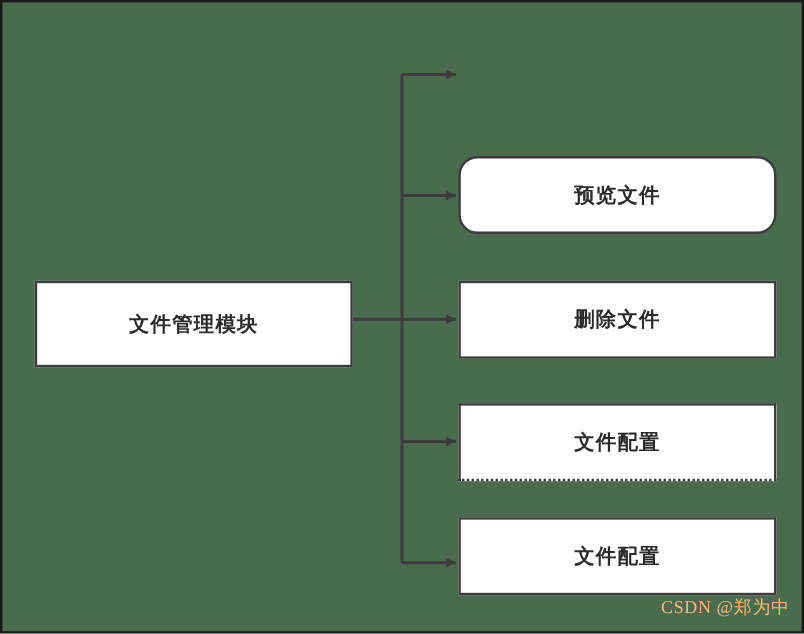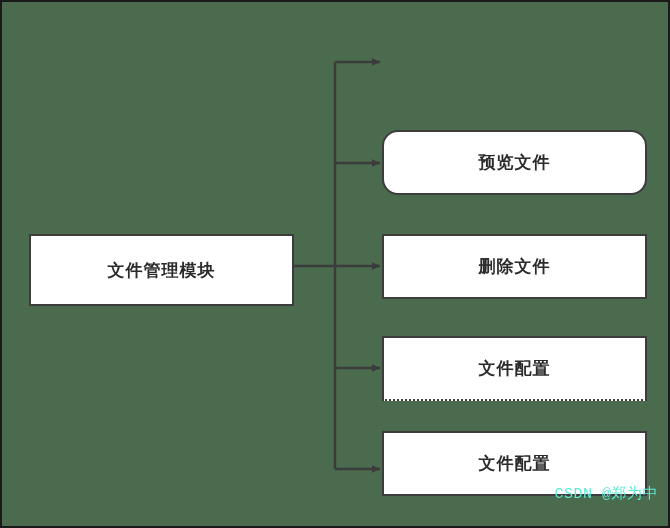--- a/index.html
+++ b/index.html
@@ -69,24 +69,24 @@
     top: 0;
     width: 670px;
     height: 528px;
     pointer-events: none;
   }
 
   
   #watermark {
     position: absolute;
     right: 10px;
-    bottom: 23px;
-    font-family: Liberation Mono, monospace;
+    bottom: 10px;
+    font-family: Liberation Serif, serif;
     font-size: 15px;
-    color: #5eead4;
+    color: #fdba74;
     white-space: nowrap;
     letter-spacing: 0.5px;
   }
 </style>
 </head>
 <body>
 
 <div id="canvas">
 
   <svg id="connectors" viewBox="0 0 670 528" xmlns="http://www.w3.org/2000/svg">

